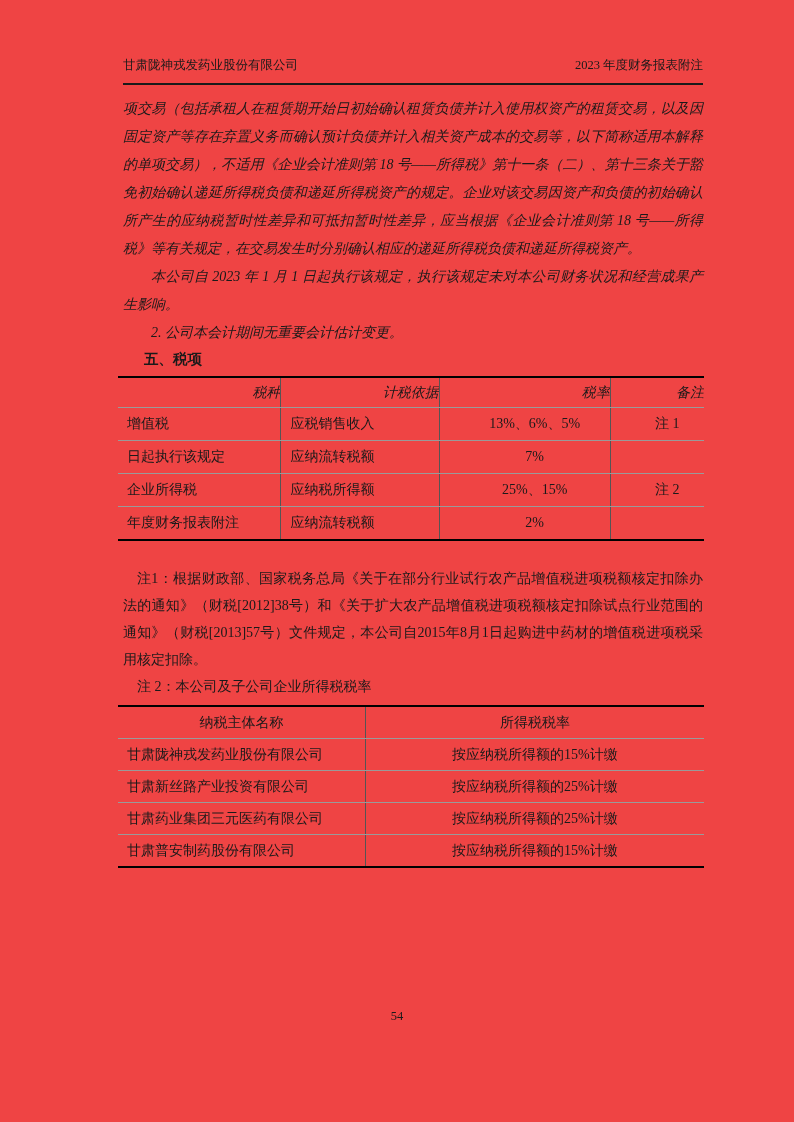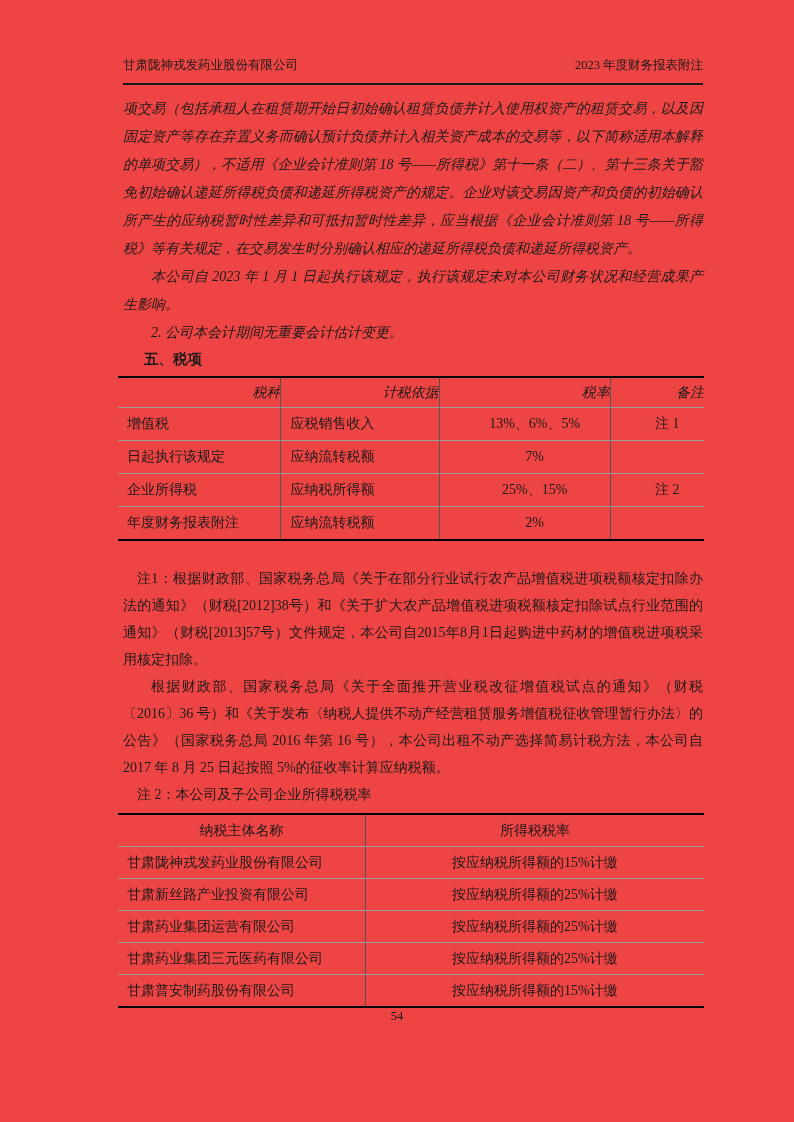--- a/index.html
+++ b/index.html
@@ -149,21 +149,20 @@
       <tr class="row">
         <td class="l">年度财务报表附注</td>
         <td class="l">应纳流转税额</td>
         <td class="c">2%</td>
         <td class="c"></td>
       </tr>
     </tbody>
       </table>
 
     <p class="note-para note-indent1 mt6">注1：根据财政部、国家税务总局《关于在部分行业试行农产品增值税进项税额核定扣除办法的通知》（财税[2012]38号）和《关于扩大农产品增值税进项税额核定扣除试点行业范围的通知》（财税[2013]57号）文件规定，本公司自2015年8月1日起购进中药材的增值税进项税采用核定扣除。</p>
-    <p class="note-para note-indent2">根据财政部、国家税务总局《关于全面推开营业税改征增值税试点的通知》（财税〔2016〕36 号）和《关于发布〈纳税人提供不动产经营租赁服务增值税征收管理暂行办法〉的公告》（国家税务总局 2016 年第 16 号），本公司出租不动产选择简易计税方法，本公司自 2017 年 8 月 25 日起按照 5%的征收率计算应纳税额。</p>
     <p class="note-para note-indent1">注 2：本公司及子公司企业所得税税率</p>
 
     <table class="doc-table t2 mt5">
       <colgroup>
         <col style="width:42.2%">
           <col style="width:57.8%">
       </colgroup>
       <tbody>
           <tr class="hdr">
         <td>纳税主体名称</td>
@@ -171,24 +170,20 @@
       </tr>
       <tr class="row">
         <td class="l">甘肃陇神戎发药业股份有限公司</td>
         <td class="c">按应纳税所得额的15%计缴</td>
       </tr>
       <tr class="row">
         <td class="l">甘肃新丝路产业投资有限公司</td>
         <td class="c">按应纳税所得额的25%计缴</td>
       </tr>
       <tr class="row">
-        <td class="l">甘肃药业集团运营有限公司</td>
-        <td class="c">按应纳税所得额的25%计缴</td>
-      </tr>
-      <tr class="row">
         <td class="l">甘肃药业集团三元医药有限公司</td>
         <td class="c">按应纳税所得额的25%计缴</td>
       </tr>
       <tr class="row">
         <td class="l">甘肃普安制药股份有限公司</td>
         <td class="c">按应纳税所得额的15%计缴</td>
       </tr>
     </tbody>
       </table>
 

